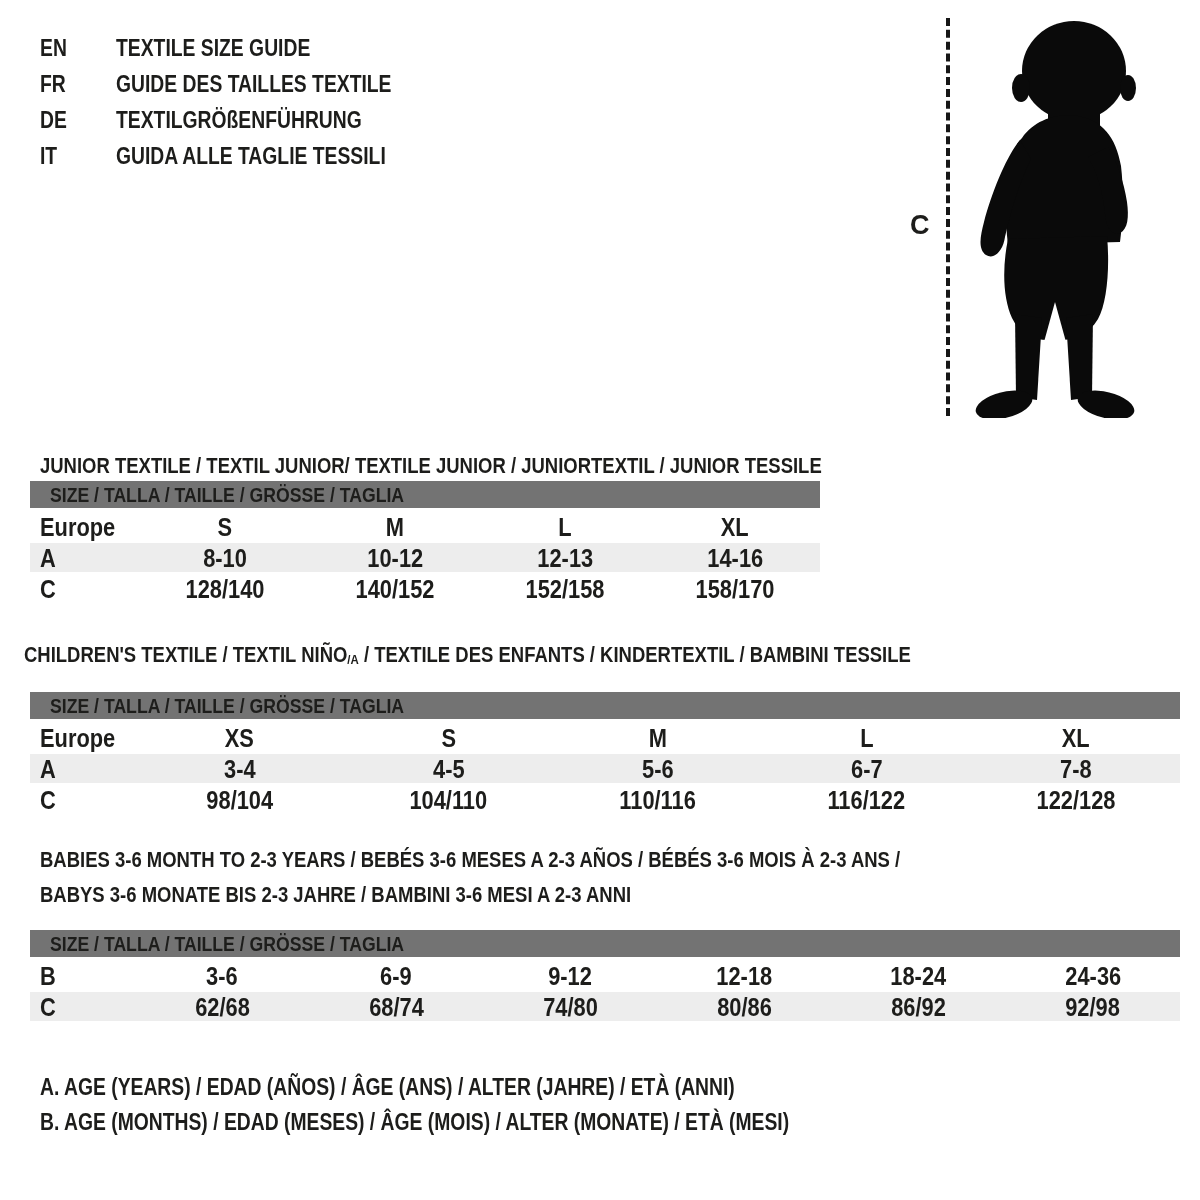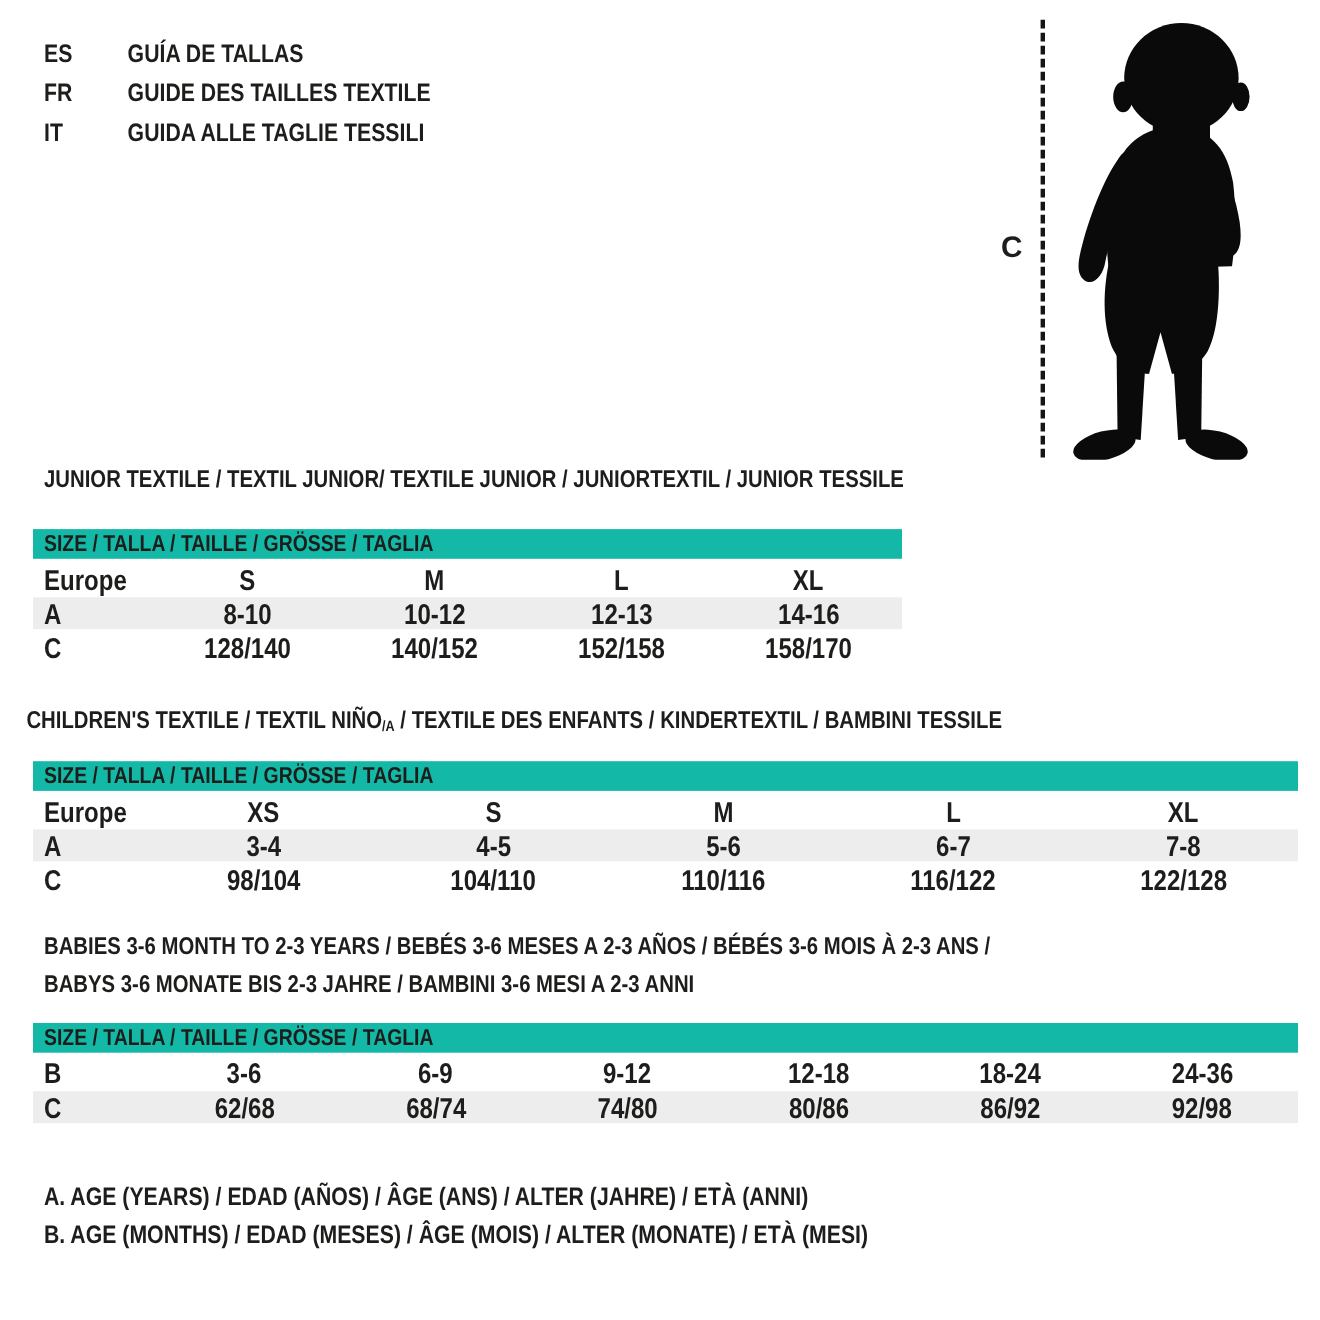--- a/index.html
+++ b/index.html
@@ -17,43 +17,47 @@
   
   .dash-line { width:0; border-left:4px dashed #161616; }
   .measure-label { font-size:27px; font-weight:bold; }
 
   
   .sec-title { font-size:22px; line-height:24px; }
   .sub-small { font-size:0.62em; vertical-align:-0.18em; }
 
   
   .size-table { position:absolute; }
-  .band { height:27px; background:#14b8a6; display:flex; align-items:center; padding-left:10px; margin-bottom:4px; font-size:21px; }
+  .band { height:27px; background:#737373; display:flex; align-items:center; padding-left:20px; margin-bottom:4px; font-size:21px; }
   .trow { display:grid; height:29px; align-items:center; margin-bottom:2px; font-size:26px; }
   .trow.alt { background:#ededed; }
   .tcell { text-align:center; }
   .tcell.lbl { text-align:left; padding-left:10px; }
   .cols5 { grid-template-columns:110px repeat(4,1fr); }
   .cols6 { grid-template-columns:105px repeat(5,1fr); }
   .cols7 { grid-template-columns:105px repeat(6,1fr); }
 
   
   .legend-line { height:35px; display:flex; align-items:center; font-size:23px; }
 </style>
 </head>
 <body>
 
 <div class="abs" style="left:40px; top:30px;">
   <div class="lang-row">
-    <span class="lang-code"><span class="cond">ES</span></span>
-    <span class="cond">GUÍA DE TALLAS</span>
+    <span class="lang-code"><span class="cond">EN</span></span>
+    <span class="cond">TEXTILE SIZE GUIDE</span>
   </div>
   <div class="lang-row">
     <span class="lang-code"><span class="cond">FR</span></span>
     <span class="cond">GUIDE DES TAILLES TEXTILE</span>
+  </div>
+  <div class="lang-row">
+    <span class="lang-code"><span class="cond">DE</span></span>
+    <span class="cond">TEXTILGRÖßENFÜHRUNG</span>
   </div>
   <div class="lang-row">
     <span class="lang-code"><span class="cond">IT</span></span>
     <span class="cond">GUIDA ALLE TAGLIE TESSILI</span>
   </div>
 </div>
 
 <span class="abs measure-label" style="left:910px; top:210px;">C</span>
 <div class="abs dash-line" style="left:946px; top:18px; height:398px;"></div>
 
@@ -78,21 +82,21 @@
 
       <path d="M55,298 L82,302 L77,384 L56,381 Z"></path>
       <path d="M106,302 L133,298 L132,381 L111,384 Z"></path>
 
       <ellipse cx="44" cy="389" rx="29" ry="13" transform="rotate(-14 44 389)"></ellipse>
       <ellipse cx="146" cy="389" rx="29" ry="13" transform="rotate(14 146 389)"></ellipse>
     </g>
   </svg>
 </div>
 
-<div class="abs sec-title" style="left:40px; top:424px;">
+<div class="abs sec-title" style="left:40px; top:454px;">
   <span class="cond">JUNIOR TEXTILE / TEXTIL JUNIOR/ TEXTILE JUNIOR / JUNIORTEXTIL / JUNIOR TESSILE</span>
 </div>
 
 <div class="size-table" style="left:30px; top:481px; width:790px;">
   <div class="band">
     <span class="cond">SIZE / TALLA / TAILLE / GRÖSSE / TAGLIA</span>
   </div>
   <div class="trow cols5">
     <div class="tcell lbl"><span class="cond">Europe</span></div>
     <div class="tcell"><span class="cond cond-c">S</span></div>

